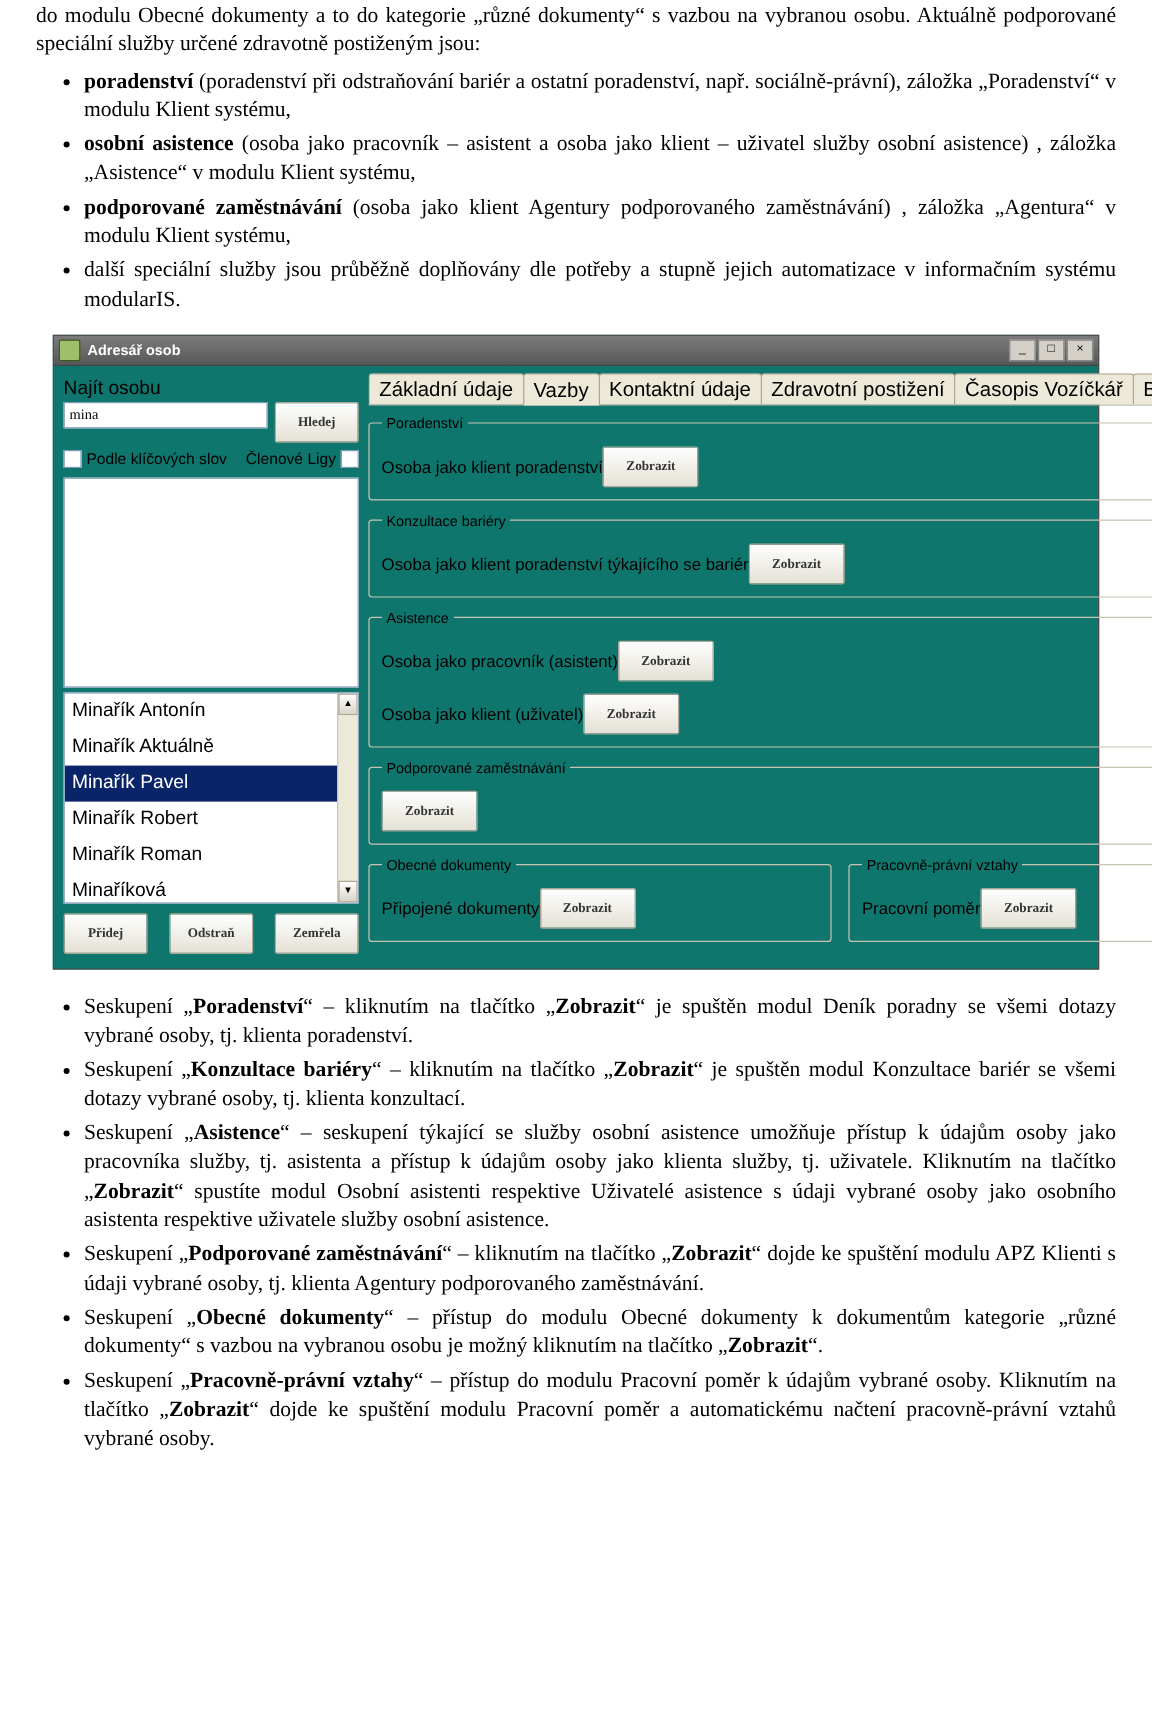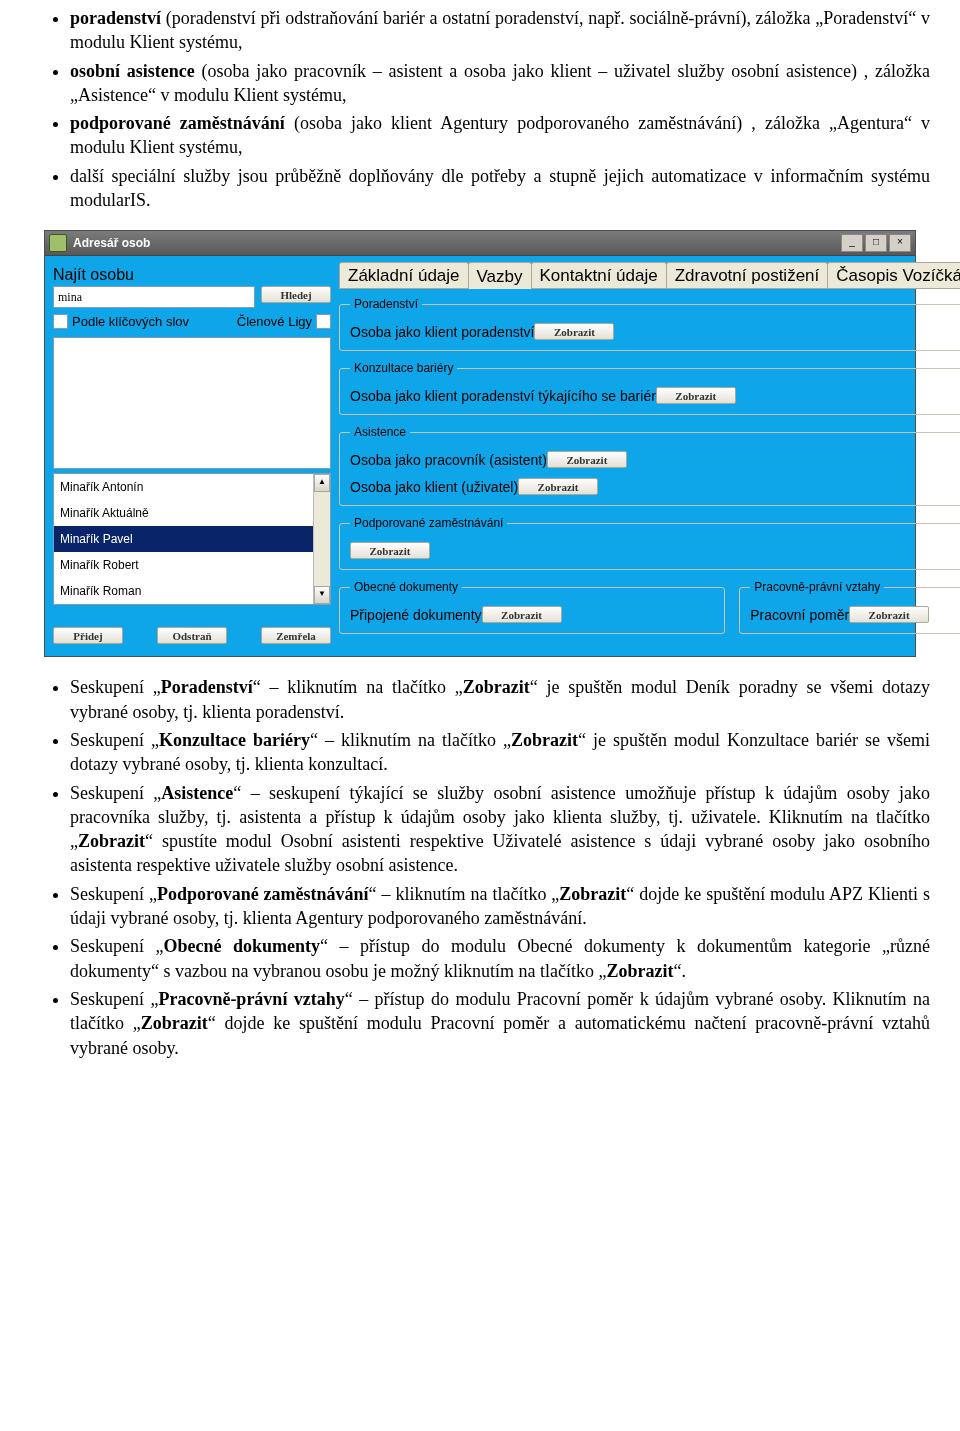--- a/index.html
+++ b/index.html
@@ -3,46 +3,46 @@
 <meta charset="utf-8">
 <style>
   body{margin:0;font-family:"Times New Roman",serif;font-size:18px;color:#000;background:#fff}
   .page{width:960px;margin:0 auto;padding:0 30px 30px 30px;box-sizing:border-box}
   .doc-text{line-height:1.35;text-align:justify}
   .bullet-list{margin:6px 0 16px 0;padding-left:40px}
   .bullet-list li{margin-bottom:4px}
   b{font-weight:bold}
 
   
-  .app-window{width:870px;margin:18px auto;font-family:Tahoma,Arial,sans-serif;font-size:12px;color:#000;border:1px solid #4d4d4d;background:#0ea5e9}
+  .app-window{width:870px;margin:18px auto;font-family:Tahoma,Arial,sans-serif;font-size:12px;color:#000;border:1px solid #4d4d4d;background:#0f766e}
   .titlebar{background:linear-gradient(#7b7b7b,#585858);height:24px;display:flex;align-items:center;padding:0 4px;border-bottom:1px solid #444}
   .titlebar-icon{width:16px;height:16px;background:#9fbf6a;border:1px solid #3a5a20;border-radius:2px;margin-right:6px}
   .titlebar-text{color:#fff;font-weight:bold;flex:1}
   .win-btns{display:flex;gap:2px}
   .win-btn{width:20px;height:16px;background:#d4d0c8;border:1px solid #888;font-size:10px;line-height:14px;text-align:center;cursor:pointer}
   .client{display:flex;padding:10px 8px 12px 8px;gap:8px}
 
   
   .leftcol{width:280px;display:flex;flex-direction:column}
   .label{font-size:16px;margin-bottom:2px;color:#000}
   .searchrow{display:flex;gap:6px;align-items:flex-start;margin-bottom:6px}
   .textbox{flex:1;height:20px;border:1px solid #7f9db9;background:#fff;padding:0 4px;font:12px Tahoma}
-  .stdbtn{height:17px;min-width:70px;background:linear-gradient(#fefefe,#e4e1d5);border:1px solid #aca899;border-radius:2px;font:bold 11px Tahoma;cursor:pointer;padding:0 10px;color:#333}
+  .stdbtn{height:34px;min-width:70px;background:linear-gradient(#fefefe,#e4e1d5);border:1px solid #aca899;border-radius:2px;font:bold 11px Tahoma;cursor:pointer;padding:0 10px;color:#333}
   .chkrow{display:flex;align-items:center;gap:4px;margin-bottom:8px}
   .chkrow .spacer{flex:1}
   .chk{width:13px;height:13px;border:1px solid #7f9db9;background:#fff}
   .chklabel{font-size:13px;white-space:nowrap}
   .listwrap{flex:1;display:flex;border:1px solid #7f9db9;background:#fff;height:310px;overflow:hidden}
   .listbox{flex:1;overflow:hidden}
-  .list-item{padding:6px 6px;font-size:12px;white-space:nowrap;cursor:pointer;color:#000}
+  .list-item{padding:6px 6px;font-size:16px;white-space:nowrap;cursor:pointer;color:#000}
   .list-item.selected{background:#0a246a;color:#fff}
   .listscroll{width:16px;background:#ece9d8;border-left:1px solid #bbb;display:flex;flex-direction:column}
   .scr-btn{height:16px;background:linear-gradient(#fdfdfd,#d8d5c8);border:1px solid #aca899;font-size:8px;text-align:center;line-height:14px;cursor:pointer}
   .scr-track{flex:1;background:#ece9d8}
-  .bottom-btns{display:flex;gap:34px;margin-top:22px}
+  .bottom-btns{display:flex;gap:18px;margin-top:8px}
 
   
   .rightcol{flex:1;display:flex;flex-direction:column}
   .tabbar{display:flex;align-items:flex-end;height:22px;border-bottom:1px solid #aca899;gap:0;margin-bottom:8px}
   .tab{padding:3px 8px 2px 8px;border:1px solid #aca899;border-bottom:none;background:#ece9d8;font-size:17px;margin-right:-1px;cursor:pointer;white-space:nowrap;border-top-left-radius:3px;border-top-right-radius:3px}
   .tab.active{background:#ece9d8;position:relative;top:1px;padding-top:4px;font-weight:normal}
   .tab.cut{padding:3px 4px 2px 4px}
   .tabnav{width:14px;height:18px;background:linear-gradient(#fdfdfd,#d8d5c8);border:1px solid #aca899;font-size:9px;text-align:center;line-height:16px;cursor:pointer;margin-left:2px}
 
   fieldset.grp{border:1px solid #c8c4b4;border-radius:3px;margin:0 0 10px 0;padding:12px 10px 10px 10px;position:relative}
@@ -52,20 +52,21 @@
   .grp .stdbtn{min-width:80px}
   .two-col{display:flex;gap:14px}
   .two-col fieldset{flex:1}
 
 </style>
 </head>
 <body>
 
 <div class="page">
 
+  <div class="doc-text">do modulu Obecné dokumenty a to do kategorie „různé dokumenty“ s vazbou na vybranou osobu. Aktuálně podporované speciální služby určené zdravotně postiženým jsou:</div>
   <ul class="bullet-list doc-text">
     <li><b>poradenství</b> <span>(poradenství při odstraňování bariér a ostatní poradenství, např. sociálně-právní), záložka „Poradenství“ v modulu Klient systému,</span></li>
     <li><b>osobní asistence</b> <span>(osoba jako pracovník – asistent a osoba jako klient – uživatel služby osobní asistence) , záložka „Asistence“ v modulu Klient systému,</span></li>
     <li><b>podporované zaměstnávání</b> <span>(osoba jako klient Agentury podporovaného zaměstnávání) , záložka „Agentura“ v modulu Klient systému,</span></li>
     <li>další speciální služby jsou průběžně doplňovány dle potřeby a stupně jejich automatizace v informačním systému modularIS.</li>
   </ul>
 
   <div class="app-window">
     <div class="titlebar">
       <div class="titlebar-icon"></div>

